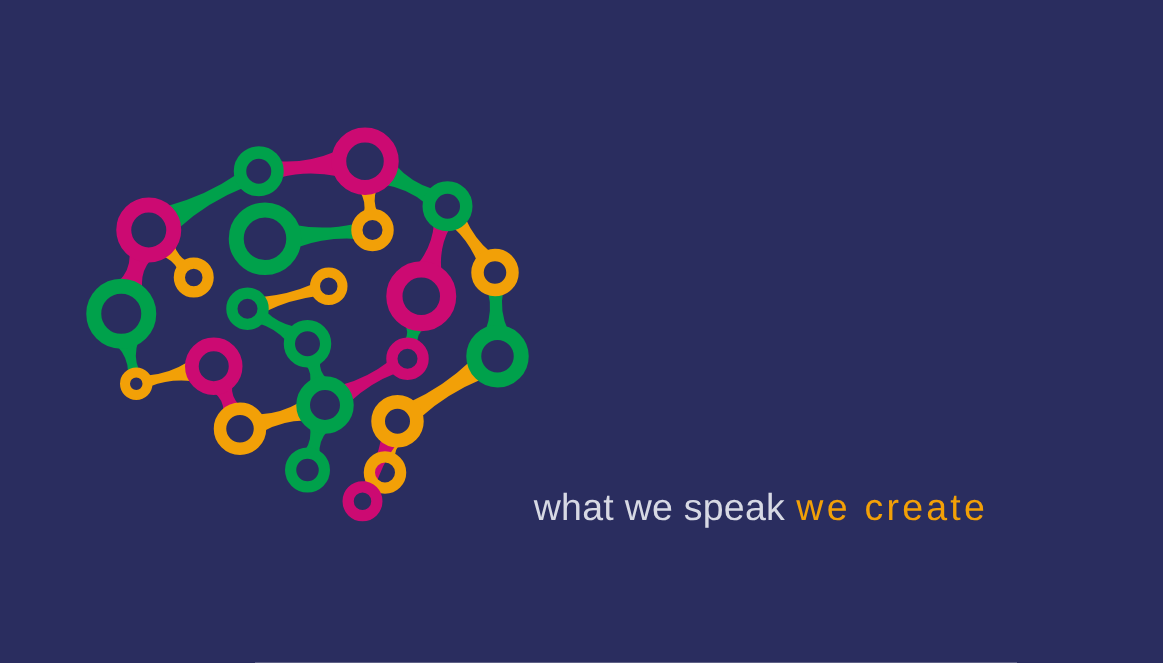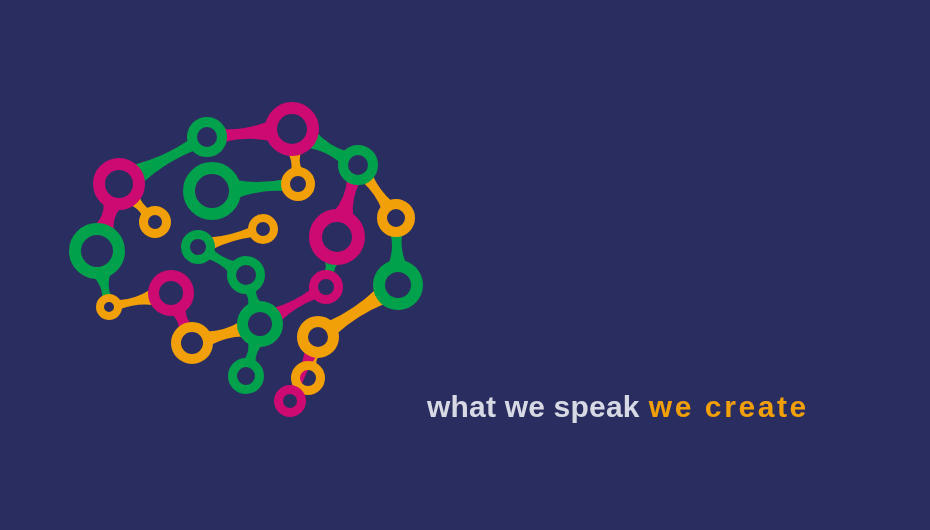--- a/index.html
+++ b/index.html
@@ -30,25 +30,25 @@
     position: absolute;
     left: 427px;
     top: 389px;
     white-space: nowrap;
     font-size: 30px;
     line-height: 36px;
     letter-spacing: 0.2px;
   }
   .tag-light {
     color: #d7d9e4;
-    font-weight: 700;
+    font-weight: 400;
   }
   .tag-accent {
     color: #f2a007;
-    font-weight: 700;
+    font-weight: 400;
     letter-spacing: 2.6px;
     margin-left: 9px;
   }
 </style>
 </head>
 <body>
 
 <div id="stage">
 
   <div id="brain-logo">

